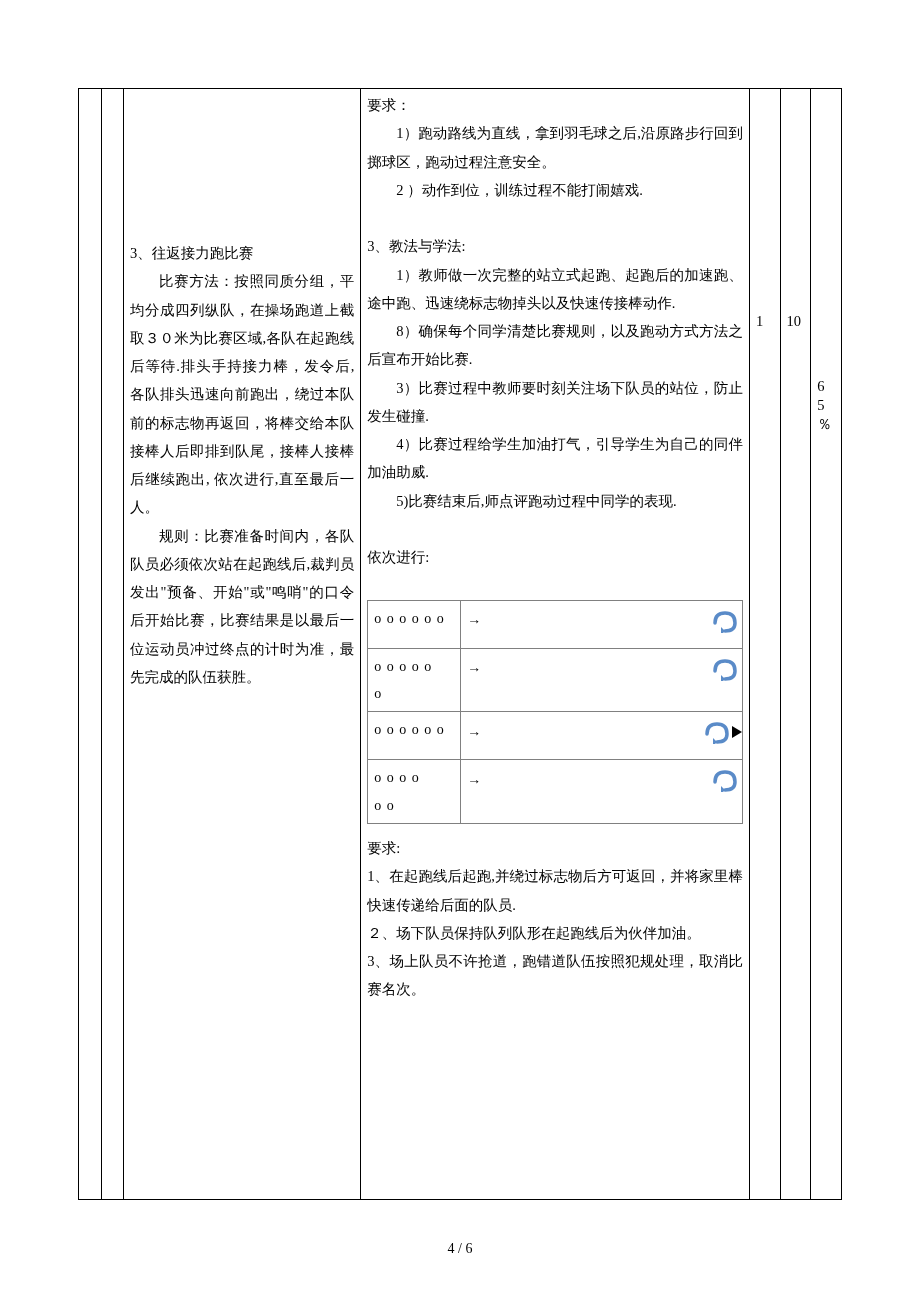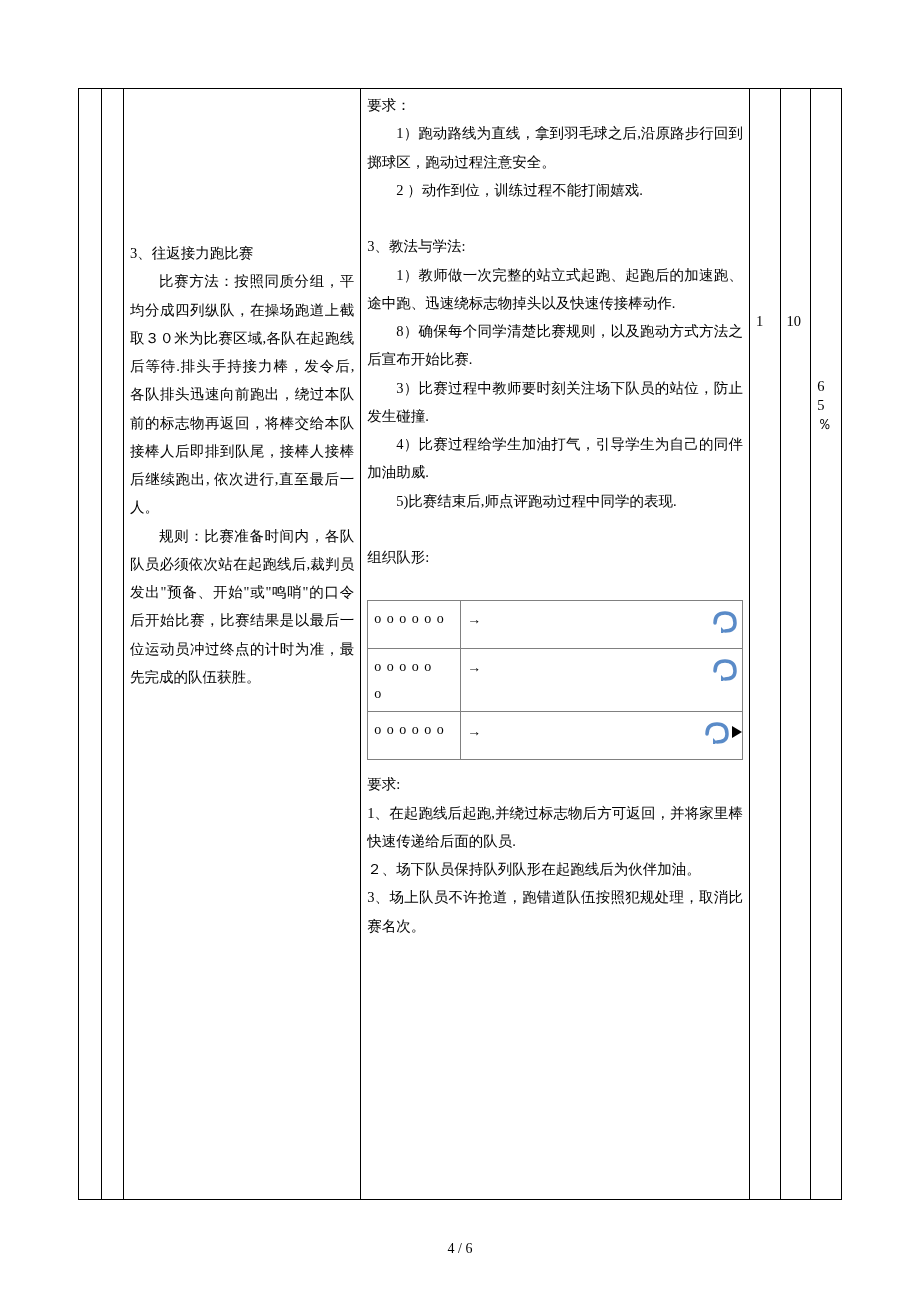--- a/index.html
+++ b/index.html
@@ -129,21 +129,21 @@
           <div class="indent">1）跑动路线为直线，拿到羽毛球之后,沿原路步行回到掷球区，跑动过程注意安全。</div>
           <div class="indent">2 ）动作到位，训练过程不能打闹嬉戏.</div>
           <br>
           <div>3、教法与学法:</div>
           <div class="indent">1）教师做一次完整的站立式起跑、起跑后的加速跑、途中跑、迅速绕标志物掉头以及快速传接棒动作.</div>
           <div class="indent">8）确保每个同学清楚比赛规则，以及跑动方式方法之后宣布开始比赛.</div>
           <div class="indent">3）比赛过程中教师要时刻关注场下队员的站位，防止发生碰撞.</div>
           <div class="indent">4）比赛过程给学生加油打气，引导学生为自己的同伴加油助威.</div>
           <div class="indent">5)比赛结束后,师点评跑动过程中同学的表现.</div>
           <br>
-          <div>组织队形:</div>
+          <div>依次进行:</div>
           <br>
           <table class="form">
             <tbody>
                   <tr>
               <td class="form-col1"><span>o o o o o o</span><br><span></span></td>
               <td class="form-col2">
                 <span class="arrow-line">→</span>
                 <svg class="turn-icon" viewBox="0 0 26 24">
                         <path d="M3 14 Q3 4 13 4 Q23 4 23 14 Q23 22 13 22" fill="none" stroke="#5a8bc8" stroke-width="3.5" stroke-linecap="round"></path>
                         <polygon points="13,22 9,18 9,26" fill="#5a8bc8"></polygon>
@@ -164,20 +164,30 @@
               <td class="form-col1"><span>o o o o o o</span><br><span></span></td>
               <td class="form-col2" style="position:relative;">
                 <span class="arrow-line">→</span>
                 <svg class="turn-icon" style="right:12px;" viewBox="0 0 26 24">
                         <path d="M3 14 Q3 4 13 4 Q23 4 23 14 Q23 22 13 22" fill="none" stroke="#5a8bc8" stroke-width="3.5" stroke-linecap="round"></path>
                         <polygon points="13,22 9,18 9,26" fill="#5a8bc8"></polygon>
                       </svg>
                 <span class="tri"></span>
               </td>
             </tr>
+            <tr>
+              <td class="form-col1"><span>o o o o</span><br><span>o o</span></td>
+              <td class="form-col2">
+                <span class="arrow-line">→</span>
+                <svg class="turn-icon" viewBox="0 0 26 24">
+                        <path d="M3 14 Q3 4 13 4 Q23 4 23 14 Q23 22 13 22" fill="none" stroke="#5a8bc8" stroke-width="3.5" stroke-linecap="round"></path>
+                        <polygon points="13,22 9,18 9,26" fill="#5a8bc8"></polygon>
+                      </svg>
+              </td>
+            </tr>
           </tbody>
               </table>
 
           <div>要求:</div>
           <div>1、在起跑线后起跑,并绕过标志物后方可返回，并将家里棒快速传递给后面的队员.</div>
           <div>２、场下队员保持队列队形在起跑线后为伙伴加油。</div>
           <div>3、场上队员不许抢道，跑错道队伍按照犯规处理，取消比赛名次。</div>
         </div>
       </td>
 

